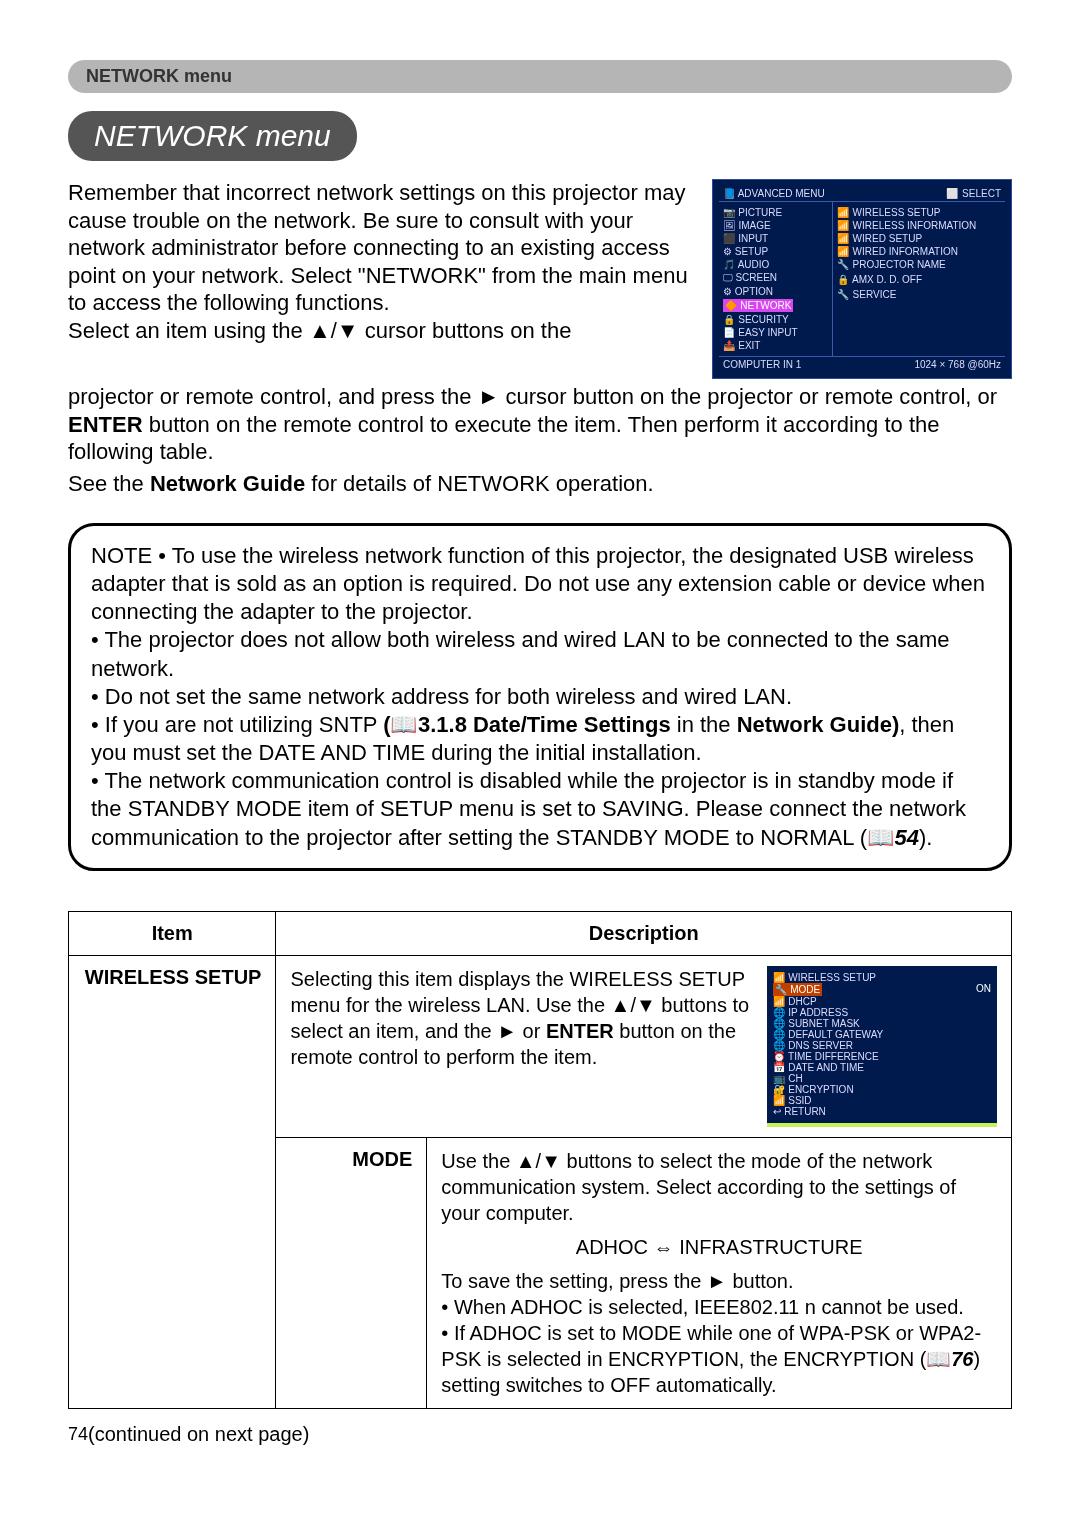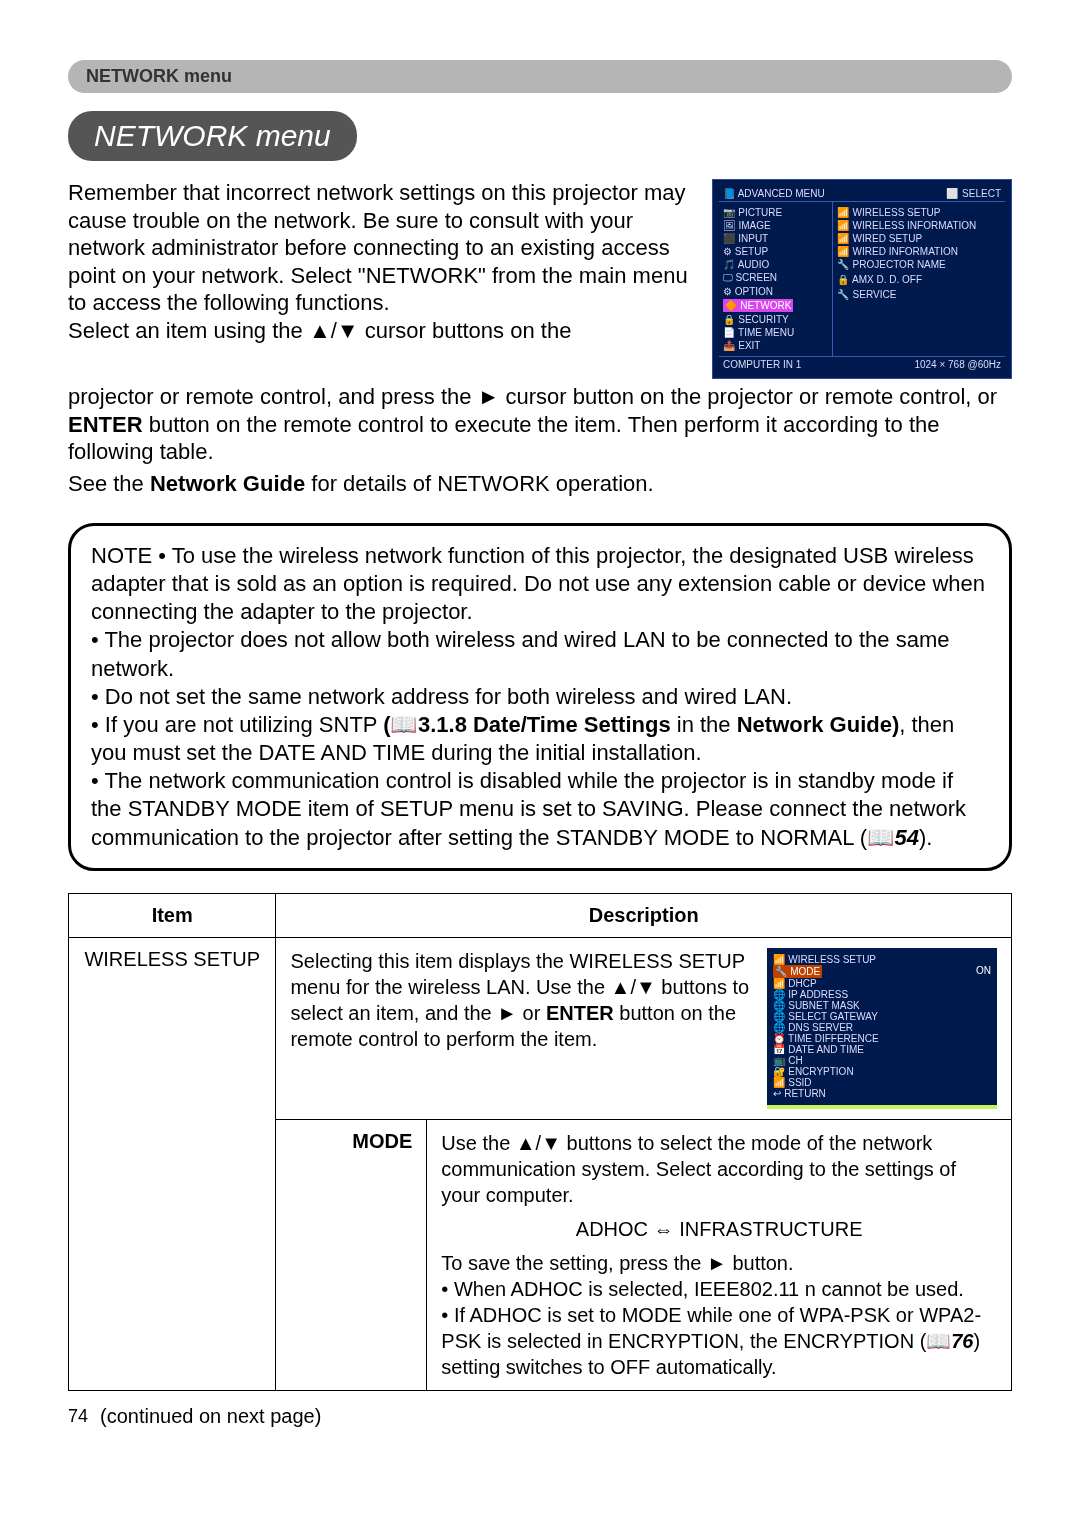--- a/index.html
+++ b/index.html
@@ -12,33 +12,33 @@
 .osd-box .hdr{display:flex;justify-content:space-between;border-bottom:1px solid #3a5ab0;padding:2px 4px;font-size:10px}
 .osd-body{display:flex}
 .osd-left{width:40%;border-right:1px solid #3a5ab0;padding:4px}
 .osd-right{width:60%;padding:4px}
 .osd-item{padding:1px 0;font-size:10px}
 .osd-hl{background:#d946ef;color:#fff;padding:1px 2px;display:inline-block}
 .osd-foot{border-top:1px solid #3a5ab0;padding:2px 4px;font-size:10px;display:flex;justify-content:space-between}
 .body-text{font-size:22px;line-height:1.25;margin-top:4px}
 .note-box{border:3px solid #000;border-radius:26px;padding:16px 20px;margin-top:26px;font-size:22px;line-height:1.28}
 .note-box .lead{font-weight:normal}
-.tbl{width:100%;border-collapse:collapse;margin-top:22px;font-size:20px}
+.tbl{width:100%;border-collapse:collapse;margin-top:40px;font-size:20px}
 .tbl th,.tbl td{border:1.5px solid #000;padding:10px 14px;vertical-align:top}
 .tbl th{text-align:center;font-weight:bold;font-size:20px}
-.item-cell{text-align:center;font-weight:normal;vertical-align:middle}
+.item-cell{text-align:right;font-weight:bold;vertical-align:middle}
 .desc-top{display:flex;gap:6px;align-items:flex-start}
 .desc-top .txt{flex:1 1 60%;line-height:1.3}
 .mini-osd{flex:0 0 230px;background:#001a4d;color:#dcdcff;font-size:10px;padding:6px;border-bottom:4px solid #c7f05a}
 .mini-hl{background:#c04000;color:#fff;padding:1px 2px;display:inline-block}
 .mini-on{float:right;color:#fff}
 .mode-lbl{text-align:right;font-weight:bold;vertical-align:middle}
 .mode-desc{line-height:1.3}
 .adhoc-line{text-align:center;margin:8px 0}
-.footer{display:flex;align-items:center;gap:12px;margin-top:14px;font-size:20px}
+.footer{display:flex;align-items:center;gap:0;margin-top:14px;font-size:20px}
 .pagenum{font-size:18px}
 </style>
 </head>
 <body>
 
 
 
 <div class="top-banner">NETWORK menu</div>
 
 <div class="title-pill">NETWORK menu</div>
@@ -57,21 +57,21 @@
       <div class="osd-left">
         <div class="osd-item">📷 PICTURE</div>
         <div class="osd-item">🖼 IMAGE</div>
         <div class="osd-item">⬛ INPUT</div>
         <div class="osd-item">⚙ SETUP</div>
         <div class="osd-item">🎵 AUDIO</div>
         <div class="osd-item">🖵 SCREEN</div>
         <div class="osd-item">⚙ OPTION</div>
         <div class="osd-item"><span class="osd-hl">🔶 NETWORK</span></div>
         <div class="osd-item">🔒 SECURITY</div>
-        <div class="osd-item">📄 TIME MENU</div>
+        <div class="osd-item">📄 EASY INPUT</div>
         <div class="osd-item">📤 EXIT</div>
       </div>
       <div class="osd-right">
         <div class="osd-item">📶 WIRELESS SETUP</div>
         <div class="osd-item">📶 WIRELESS INFORMATION</div>
         <div class="osd-item">📶 WIRED SETUP</div>
         <div class="osd-item">📶 WIRED INFORMATION</div>
         <div class="osd-item">🔧 PROJECTOR NAME</div>
         <div class="osd-item"></div>
         <div class="osd-item">🔒 AMX D. D.          OFF</div>
@@ -113,21 +113,21 @@
       <div class="desc-top">
         <div class="txt">
           <span>Selecting this item displays the WIRELESS SETUP menu for the wireless LAN. Use the ▲/▼ buttons to select an item, and the ► or </span><b>ENTER</b><span> button on the remote control to perform the item.</span>
         </div>
         <div class="mini-osd">
           <div>📶 WIRELESS SETUP</div>
           <div><span class="mini-hl">🔧 MODE</span><span class="mini-on">ON</span></div>
           <div>📶 DHCP</div>
           <div>🌐 IP ADDRESS</div>
           <div>🌐 SUBNET MASK</div>
-          <div>🌐 SELECT GATEWAY</div>
+          <div>🌐 DEFAULT GATEWAY</div>
           <div>🌐 DNS SERVER</div>
           <div>⏰ TIME DIFFERENCE</div>
           <div>📅 DATE AND TIME</div>
           <div>📺 CH</div>
           <div>🔐 ENCRYPTION</div>
           <div>📶 SSID</div>
           <div>↩ RETURN</div>
         </div>
       </div>
     </td>

